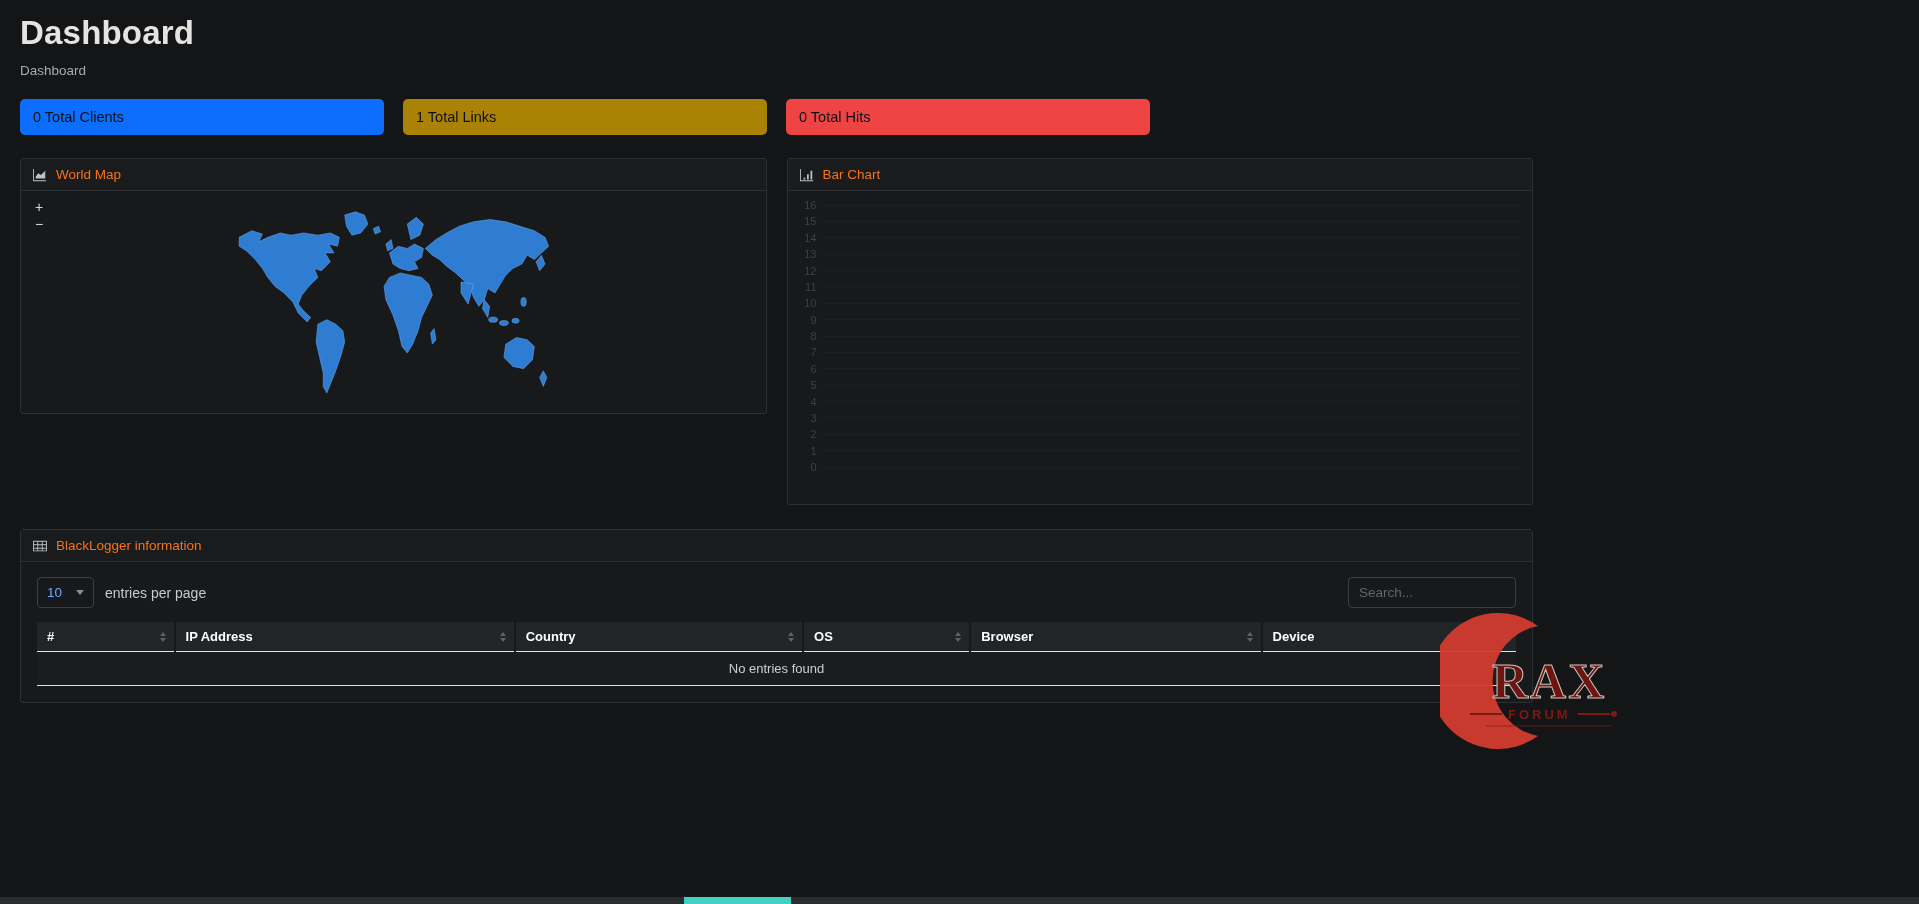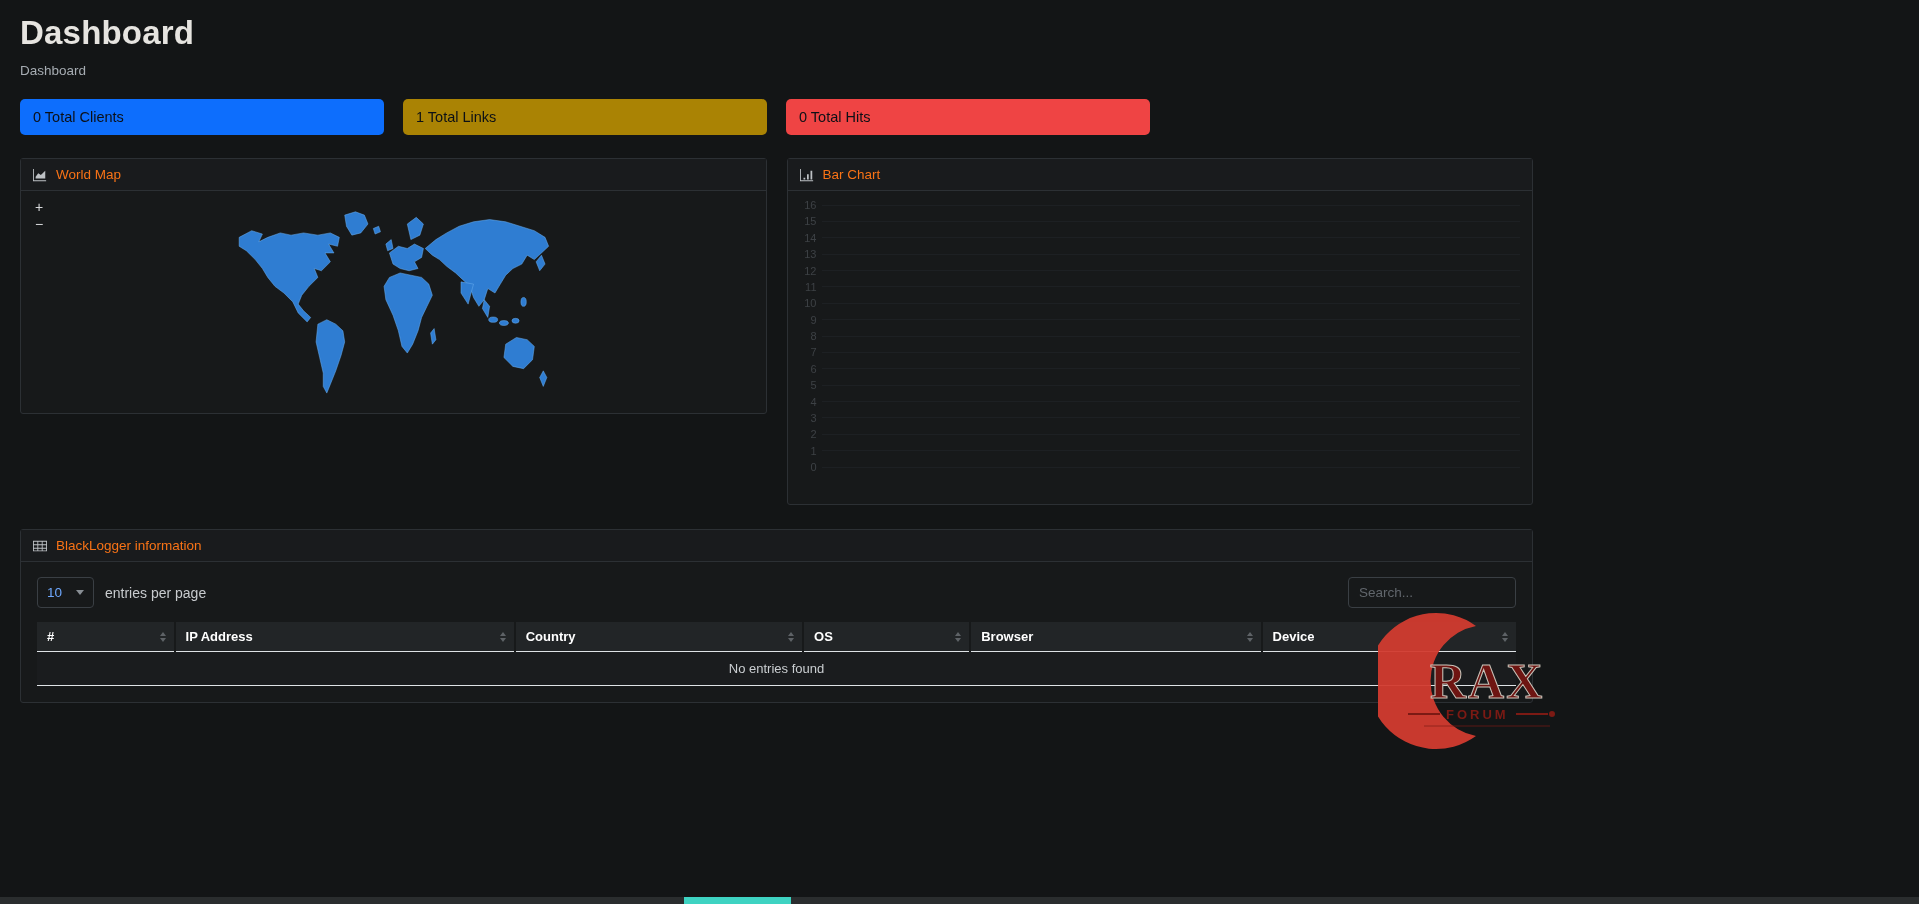--- a/index.html
+++ b/index.html
@@ -57,21 +57,21 @@
   .data-table th:last-child{border-right:none}
   .col-num{width:9.3%}.col-ip{width:23%}.col-country{width:19.5%}.col-os{width:11.3%}.col-browser{width:19.7%}.col-device{width:17.2%}
   .sort-icon{position:absolute;right:8px;top:50%;transform:translateY(-50%);display:flex;flex-direction:column;gap:2px;opacity:.5}
   .sort-icon b{display:block;width:0;height:0;border-left:3.5px solid transparent;border-right:3.5px solid transparent}
   .sort-icon .up{border-bottom:4px solid #9aa0a6}
   .sort-icon .down{border-top:4px solid #9aa0a6}
   .empty-row td{background:#1a1c1e;color:#caced1;font-size:13px;text-align:center;padding:9px 10px;
                 border-bottom:1px solid #dfe3e6}
 
   
-  .watermark{position:absolute;left:1378px;top:610px;width:180px;height:142px;z-index:40}
+  .watermark{position:absolute;left:1440px;top:610px;width:180px;height:142px;z-index:40}
 
   
   .taskbar-strip{position:absolute;left:0;bottom:0;width:1919px;height:7px;background:#2a2d2e;z-index:30}
   .taskbar-active{position:absolute;left:684px;top:0;width:107px;height:7px;background:#3ed3c2;cursor:pointer}
 </style>
 </head>
 <body>
 
 <div class="content">
 

